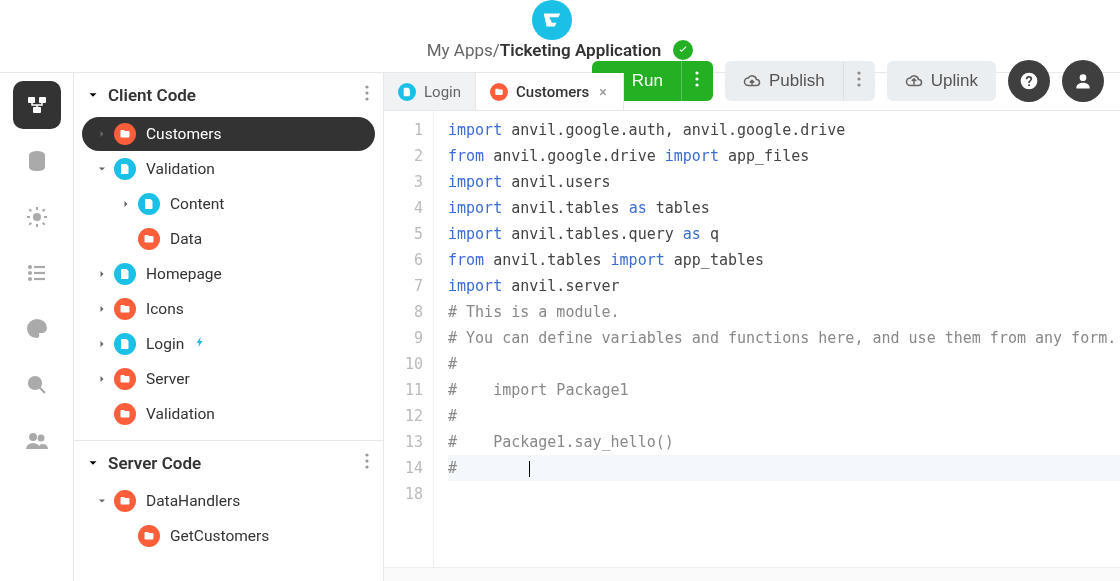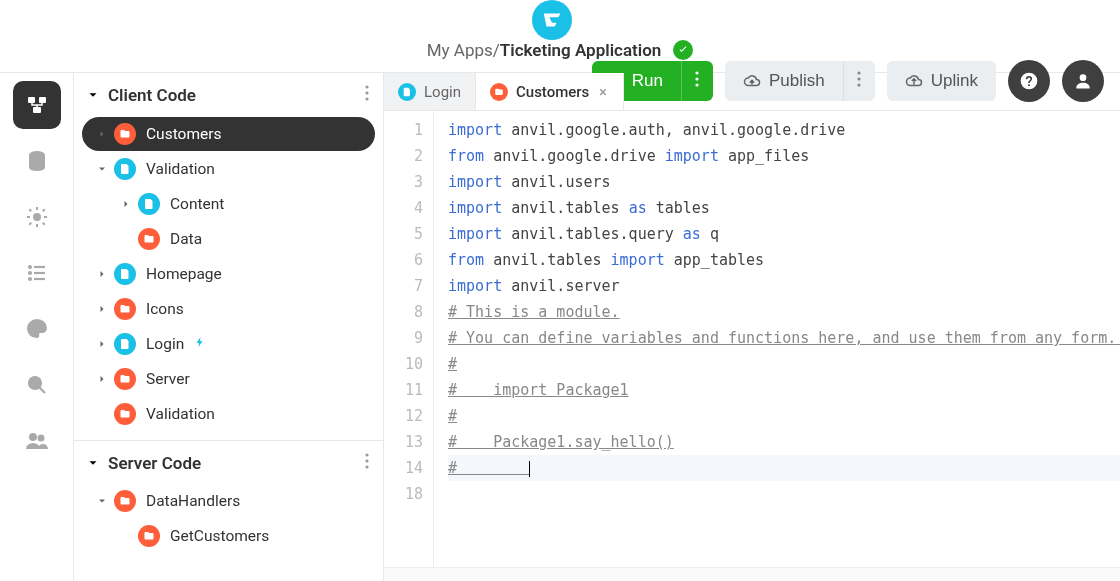--- a/index.html
+++ b/index.html
@@ -58,21 +58,21 @@
 .tab .item-icon { width: 18px; height: 18px; margin-right: 0; }
 .tab .item-icon svg { width: 10px; height: 10px; }
 .tab-close { color: #999; font-size: 14px; cursor: pointer; padding: 0 2px; }
 
 .code { flex: 1; display: flex; font-family: "SF Mono", Menlo, Consolas, monospace; font-size: 15px; line-height: 26px; overflow: auto; }
 .gutter { width: 50px; text-align: right; color: #bbb; padding: 6px 10px 6px 0; background: #fff; border-right: 1px solid #eee; user-select: none; flex-shrink: 0; }
 .code-body { padding: 6px 0 6px 14px; white-space: pre; color: #444; flex: 1; position: relative; }
 .code-line { height: 26px; }
 .code-line.hl { background: #f4f7fb; }
 .kw { color: #3b6cd4; }
-.cm { color: #888; text-decoration: underline; }
+.cm { color: #888; }
 .cursor-caret { border-left: 1.2px solid #000; display: inline-block; height: 16px; vertical-align: middle; }
 
 .dots-vert svg { width: 4px; height: 16px; fill: currentColor; }
 
 
 .hscroll { height: 14px; border-top: 1px solid #eee; background: #fafafa; }
 </style>
 </head>
 <body>
 

